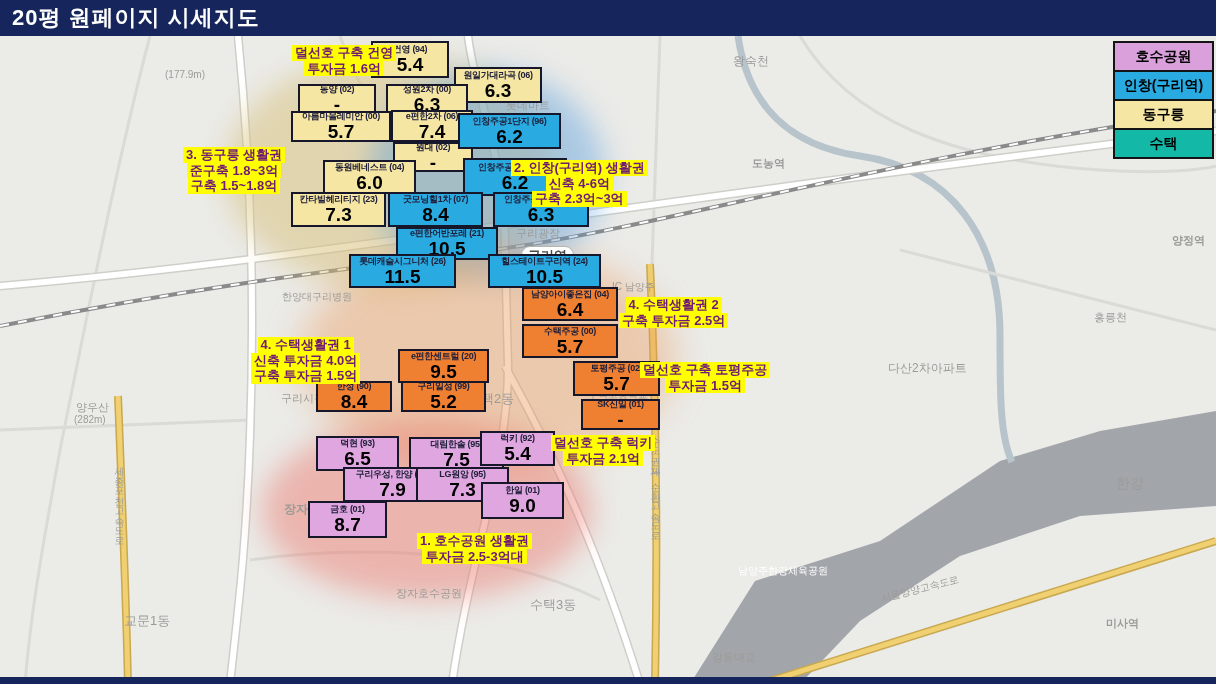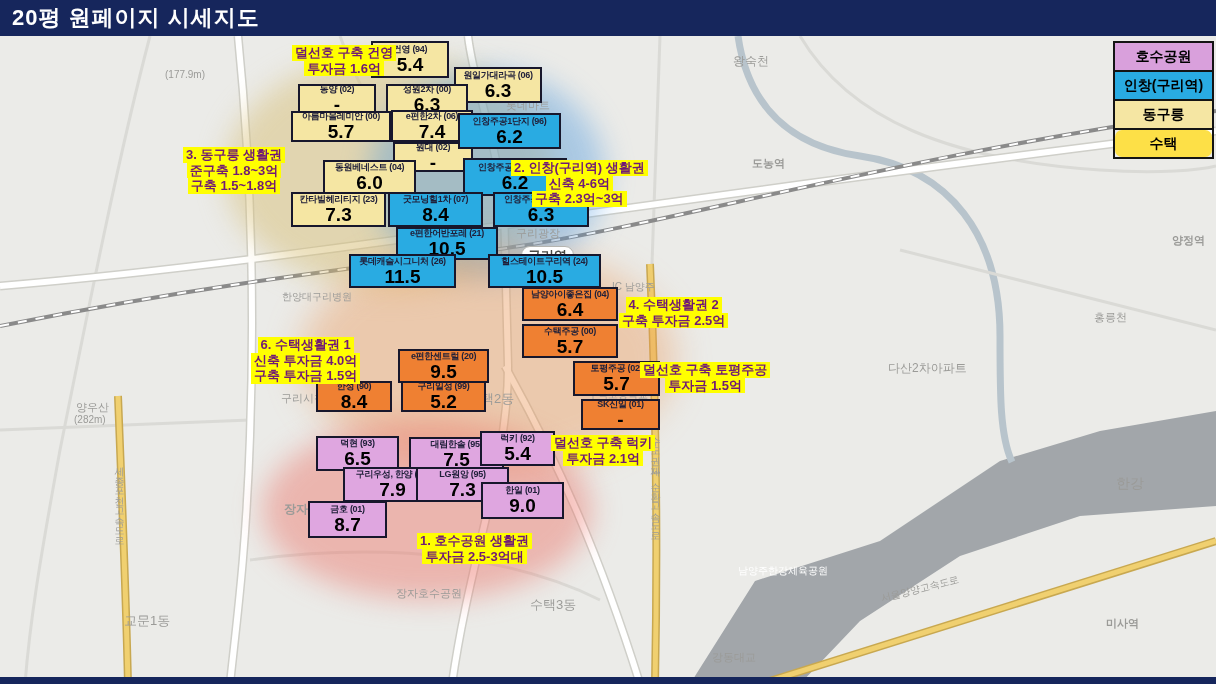--- a/index.html
+++ b/index.html
@@ -262,21 +262,21 @@
       <div class="annotation" style="left: 511px; top: 160px;">
         <span class="ann-line">2. 인창(구리역) 생활권</span>
         <span class="ann-line">신축 4-6억</span>
         <span class="ann-line">구축 2.3억~3억</span>
       </div>
       <div class="annotation" style="left: 619px; top: 297px;">
         <span class="ann-line">4. 수택생활권 2</span>
         <span class="ann-line">구축 투자금 2.5억</span>
       </div>
       <div class="annotation" style="left: 251px; top: 337px;">
-        <span class="ann-line">6. 수택생활권 1</span>
+        <span class="ann-line">4. 수택생활권 1</span>
         <span class="ann-line">신축 투자금 4.0억</span>
         <span class="ann-line">구축 투자금 1.5억</span>
       </div>
       <div class="annotation" style="left: 640px; top: 362px;">
         <span class="ann-line">덜선호 구축 토평주공</span>
         <span class="ann-line">투자금 1.5억</span>
       </div>
       <div class="annotation" style="left: 551px; top: 419px; margin-top: 16px;">
         <span class="ann-line">덜선호 구축 럭키</span>
         <span class="ann-line">투자금 2.1억</span>
@@ -290,21 +290,21 @@
   <div class="legend">
       <div class="legend-row" style="background: rgb(217, 160, 220);">
     <span>호수공원</span>
   </div>
       <div class="legend-row" style="background: rgb(41, 171, 226);">
     <span>인창(구리역)</span>
   </div>
       <div class="legend-row" style="background: rgb(245, 230, 163);">
     <span>동구릉</span>
   </div>
-      <div class="legend-row" style="background: #fde047; border-radius: 7px;">
+      <div class="legend-row" style="background: #14b8a6;">
     <span>수택</span>
   </div>
     </div>
 
   <div class="titlebar">
     <span>20평 원페이지 시세지도</span>
   </div>
   <div class="bottombar"></div>
 </div>
 

